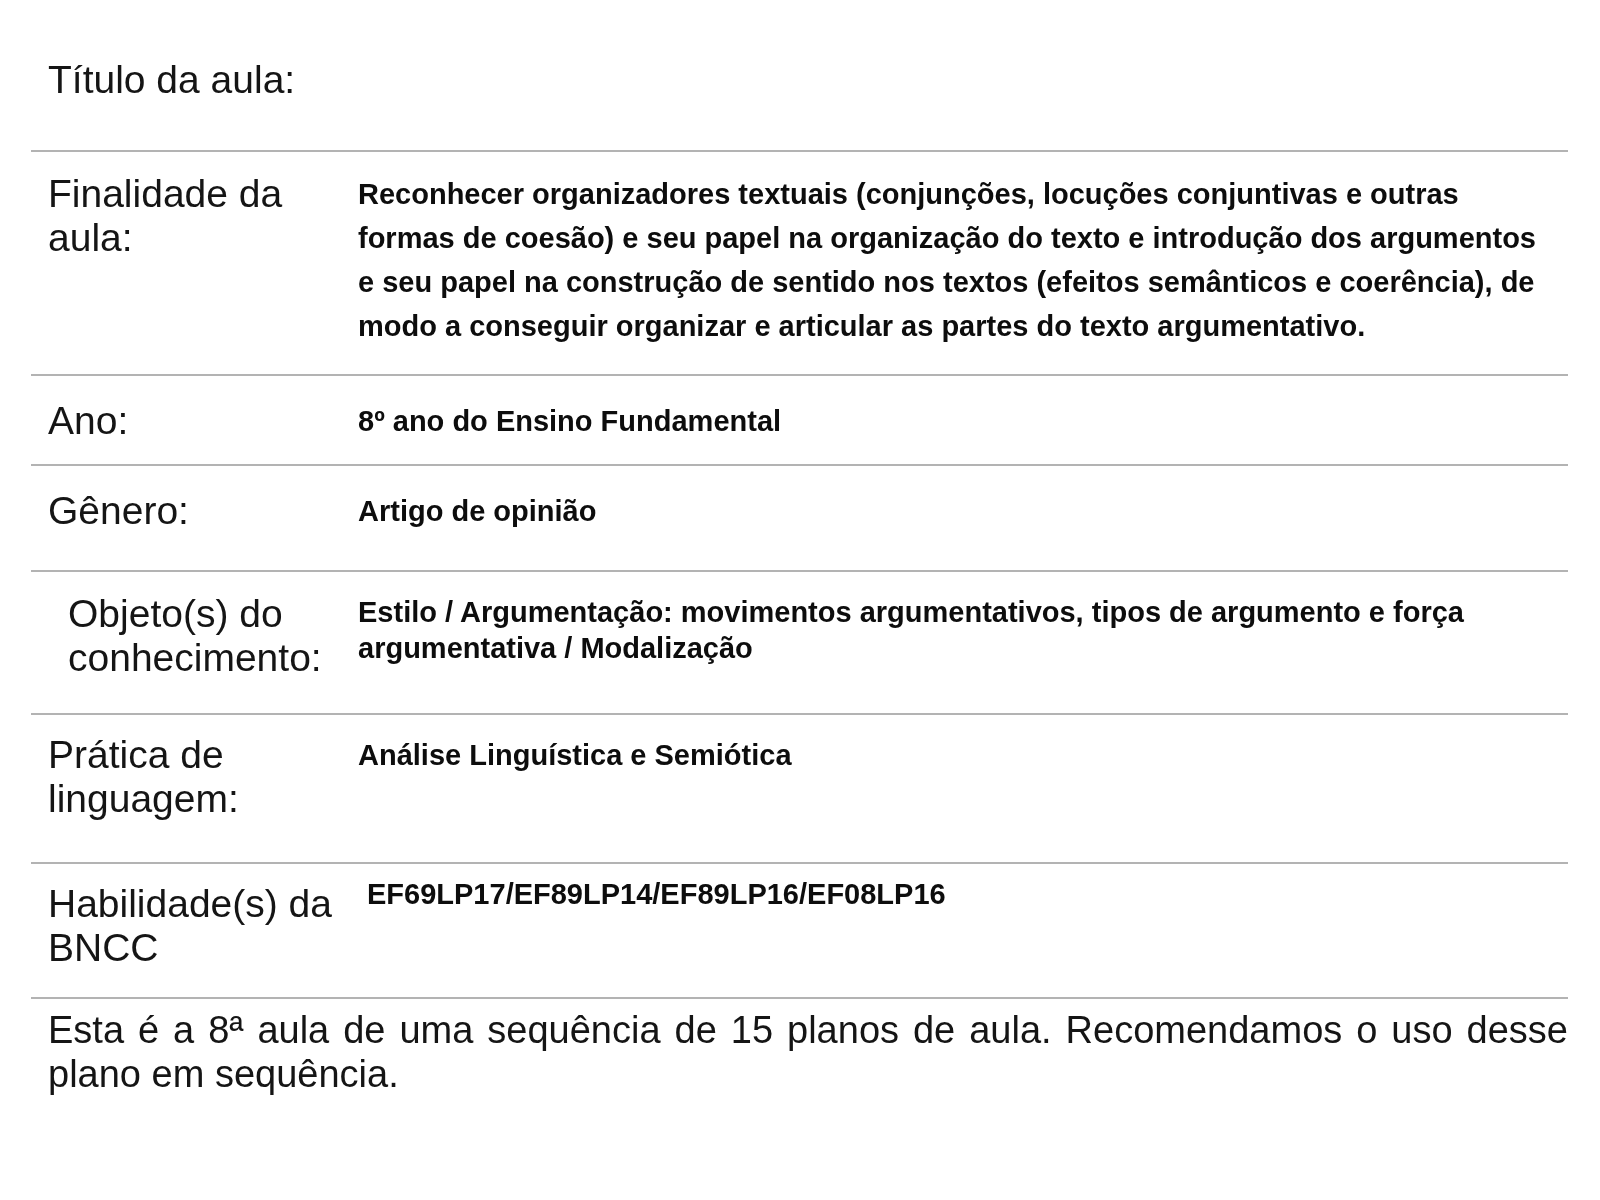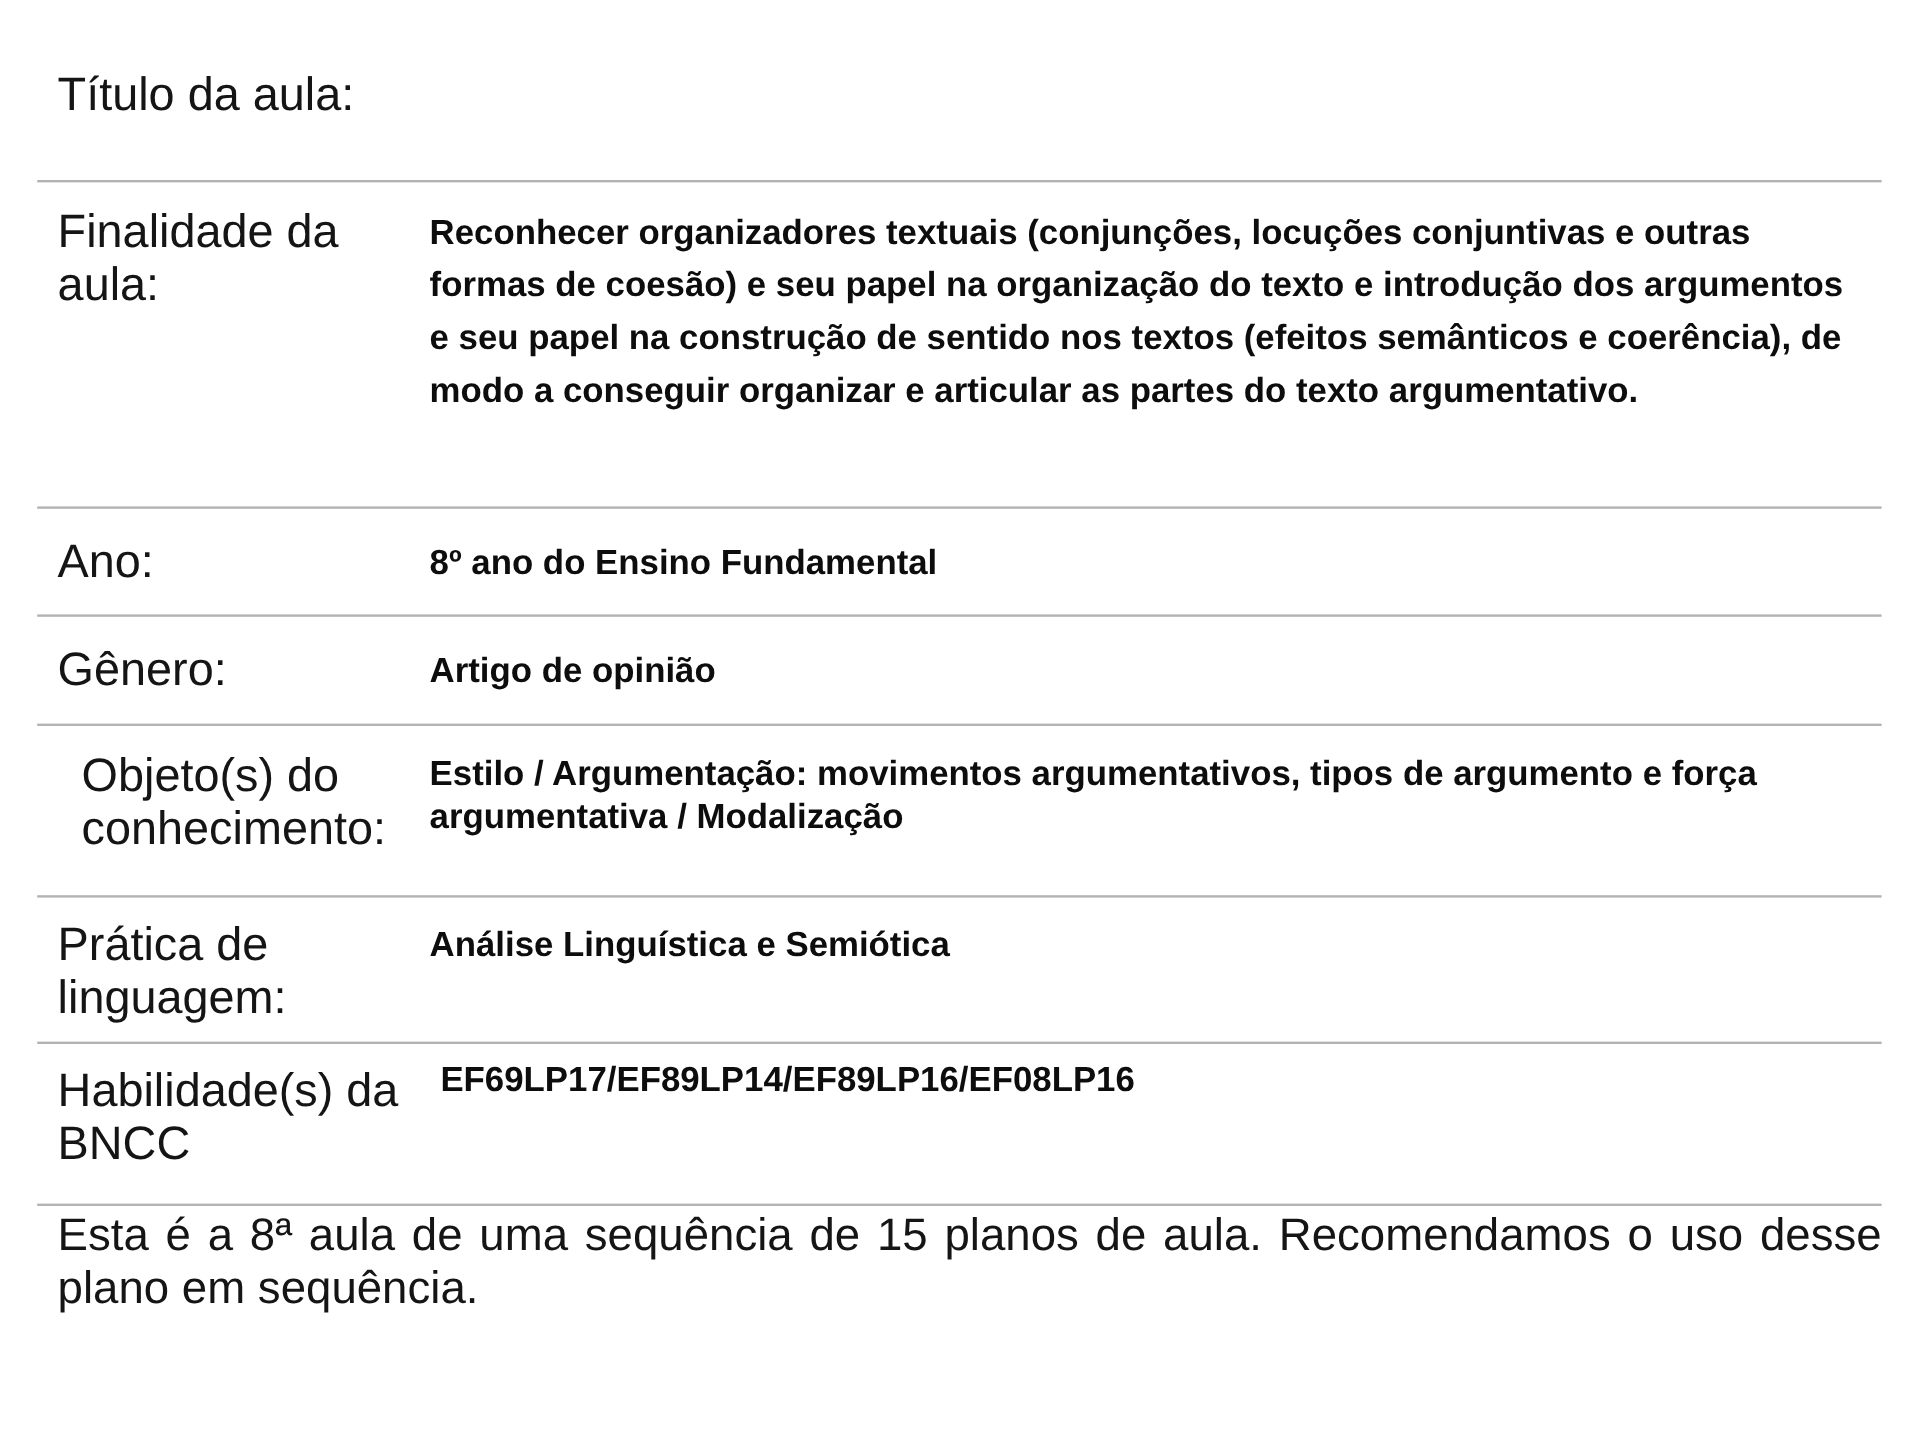--- a/index.html
+++ b/index.html
@@ -18,25 +18,25 @@
       position: absolute; left: 17px;
       font-size: 39px; line-height: 44px; font-weight: normal;
       color: #151515; width: 290px;
     }
     .value {
       position: absolute; left: 327px; right: 18px;
       font-size: 29px; line-height: 44px; font-weight: bold; color: #0d0d0d;
     }
     .value.tight { line-height: 36px; }
     .r1 { height: 152px; }  .r1 .label, .r1 .value { top: 58px; }
-    .r2 { height: 272px; }  .r2 .label, .r2 .value { top: 20px; }
+    .r2 { height: 224px; }  .r2 .label, .r2 .value { top: 20px; }
     .r3 { height: 90px; }   .r3 .label, .r3 .value { top: 23px; }
-    .r4 { height: 91px; }   .r4 .label, .r4 .value { top: 23px; }
+    .r4 { height: 106px; }   .r4 .label, .r4 .value { top: 23px; }
     .r5 { height: 143px; }  .r5 .label { top: 20px; margin-left: 20px; } .r5 .value { top: 22px; }
-    .r6 { height: 122px; }  .r6 .label, .r6 .value { top: 18px; }
+    .r6 { height: 149px; }  .r6 .label, .r6 .value { top: 18px; }
     .r7 { height: 135px; }  .r7 .label { top: 18px; } .r7 .value { top: 8px; left: 336px; }
     .note {
       position: absolute; left: 17px; right: 18px; top: 1008px;
       font-size: 38px; line-height: 44px; text-align: justify; color: #151515;
     }
   </style>
 </head>
 <body>
 
 <div class="doc">

